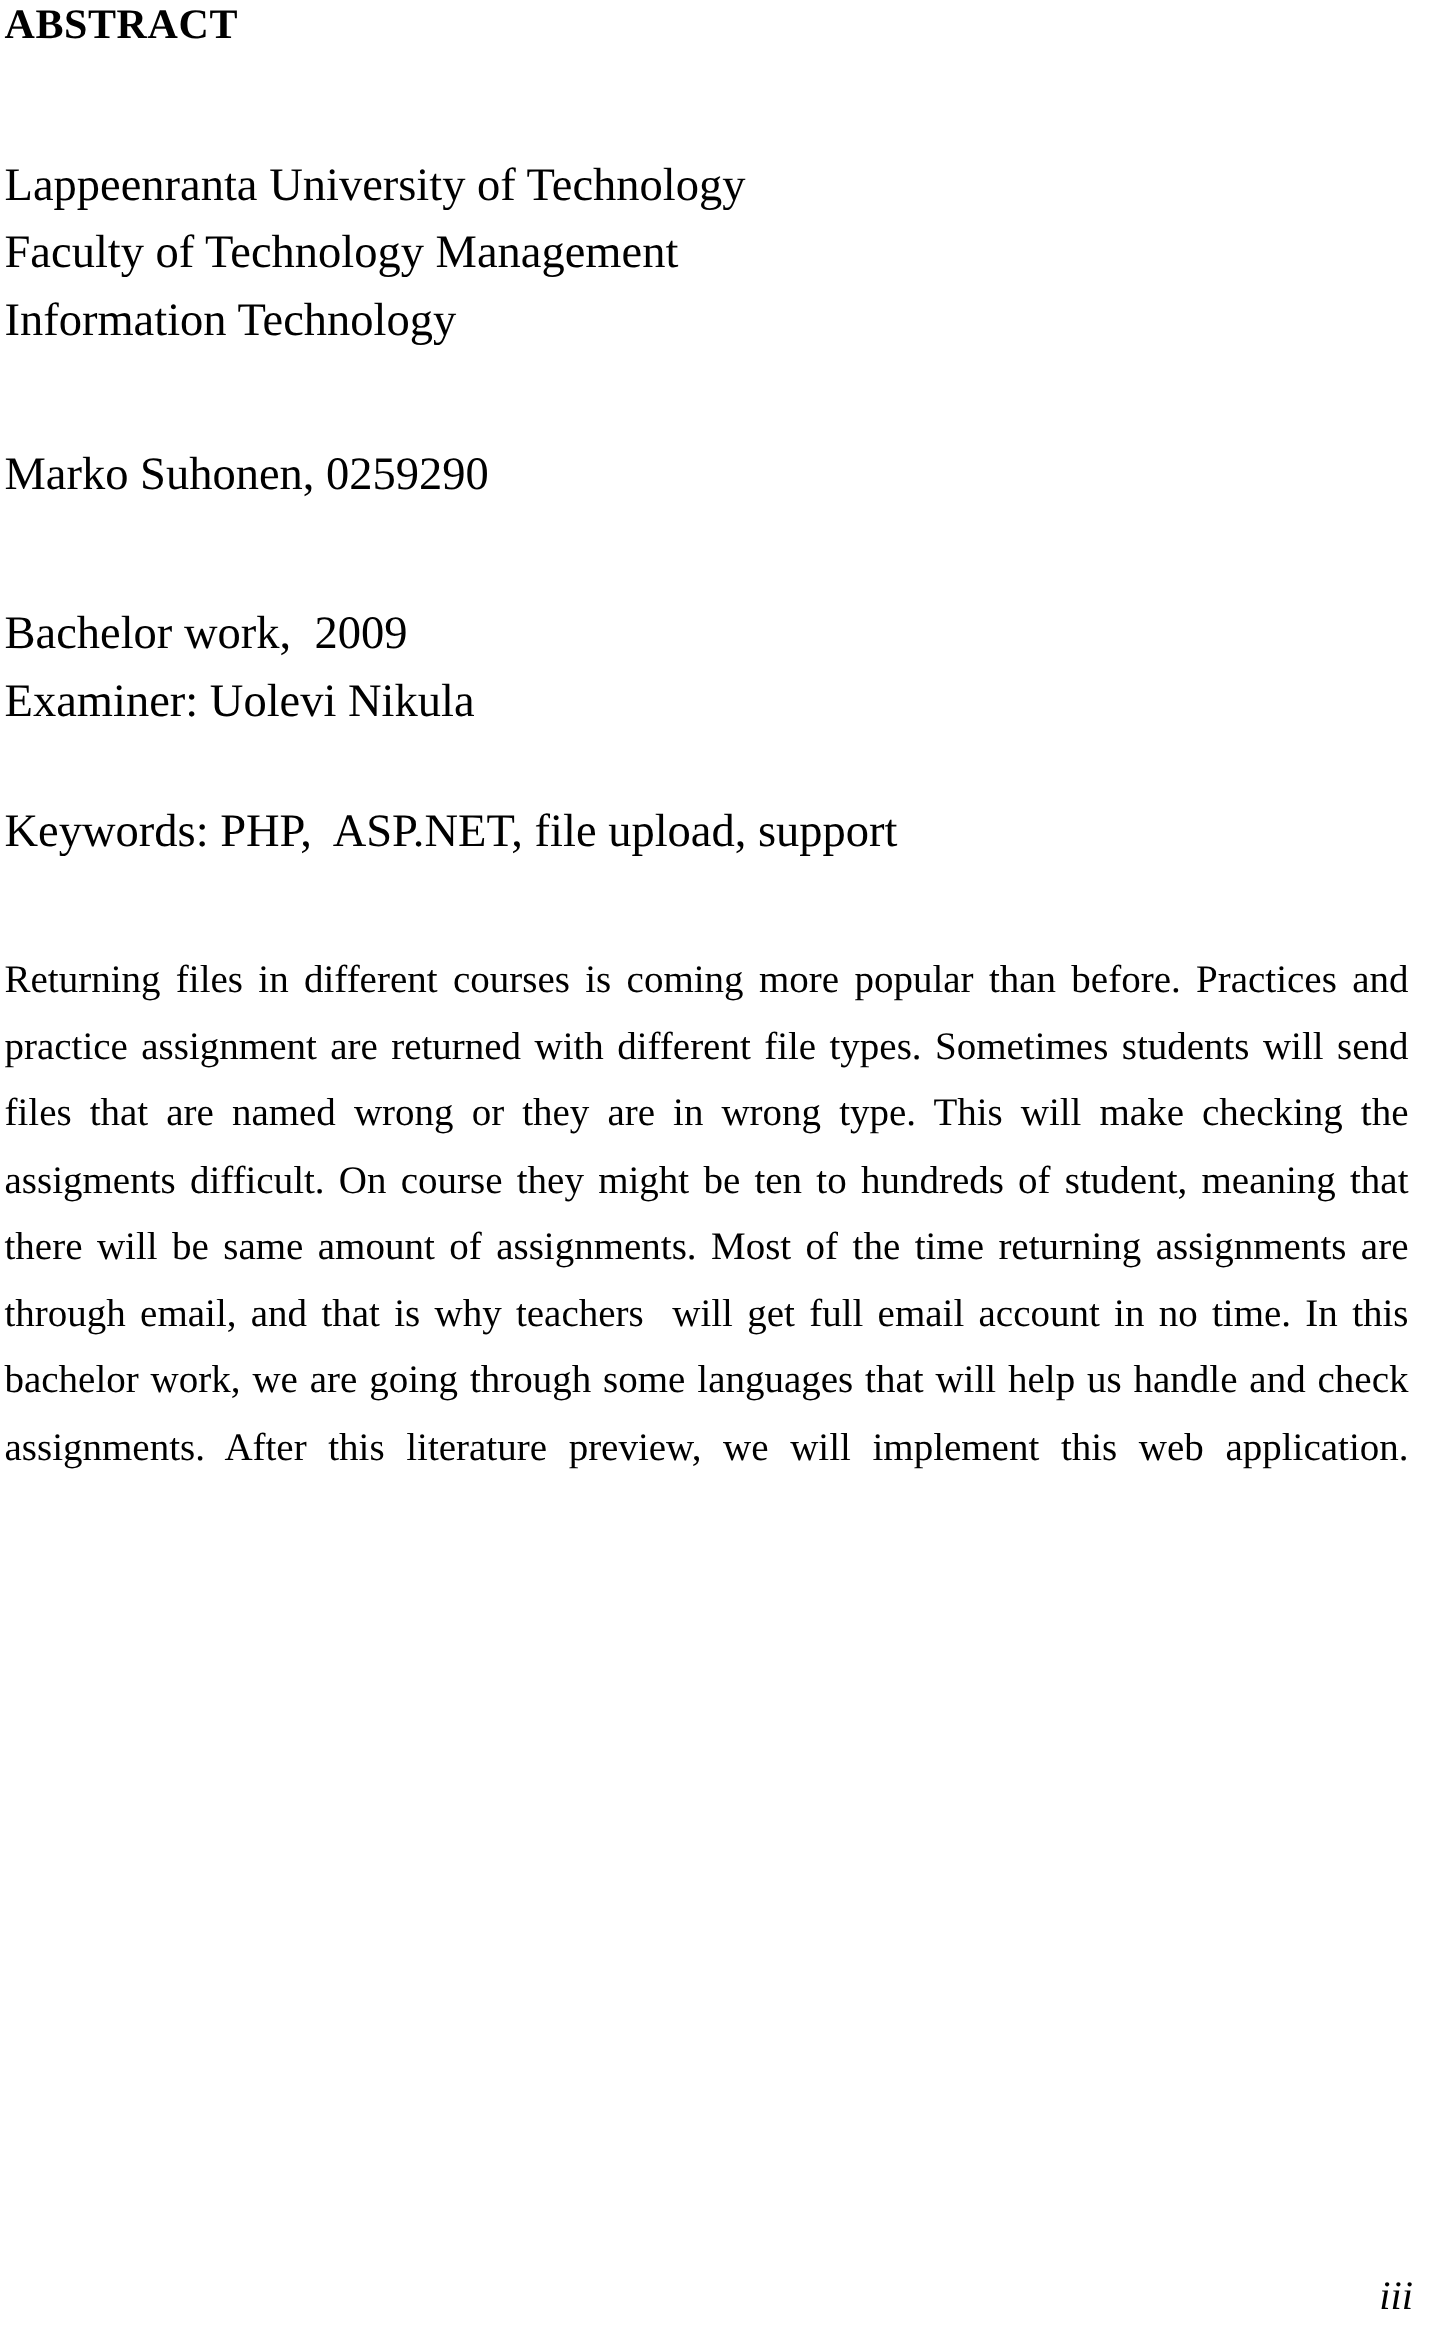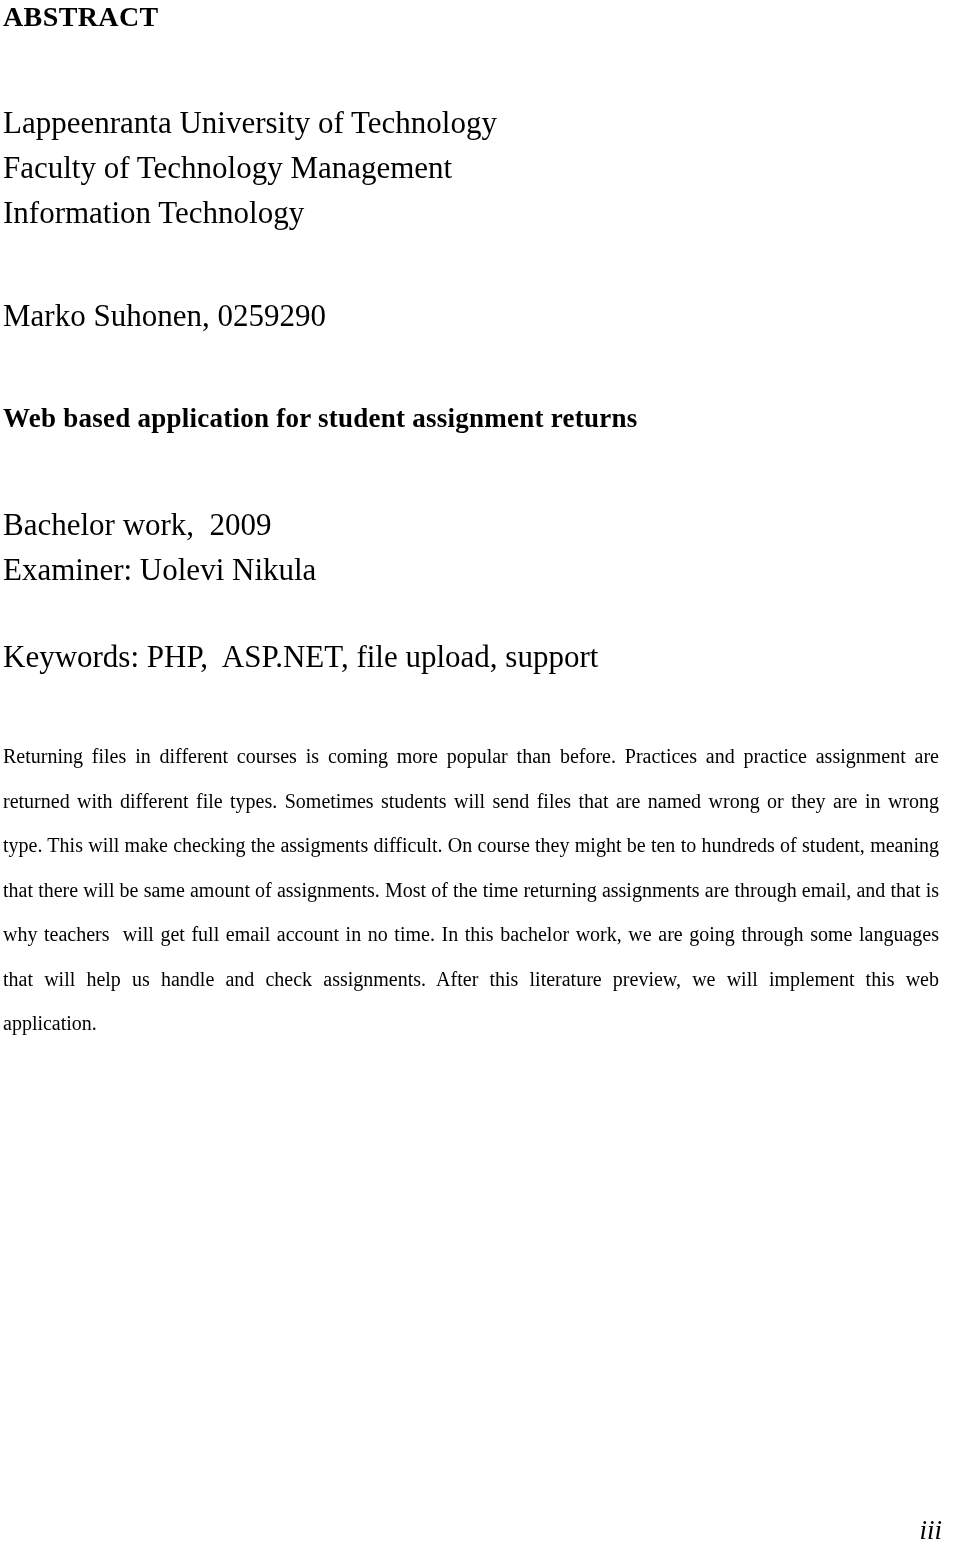--- a/index.html
+++ b/index.html
@@ -60,21 +60,21 @@
   
   .block-org     { margin-top: 66px; }
   .block-author  { margin-top: 58px; }
   .block-title   { margin-top: 58px; }
   .block-pub     { margin-top: 61px; }
   .block-keyword { margin-top: 42px; }
   .block-body    { margin-top: 55px; }
 
   
   .abstract-body {
-    font-size: 20px;
+    font-size: 26px;
     line-height: 44.5px;
     text-align: justify;
     text-justify: inter-word;
     margin: 0;
     width: 936px;
     white-space: pre-wrap;
     hyphens: none;
   }
   .abstract-body::after {
     content: "";
@@ -105,23 +105,20 @@
     <div class="block-org">
       <p class="meta-line">Lappeenranta University of Technology</p>
       <p class="meta-line">Faculty of Technology Management</p>
       <p class="meta-line">Information Technology</p>
     </div>
 
     <div class="block-author">
       <p class="meta-line">Marko Suhonen, 0259290</p>
     </div>
 
-    <div class="block-title">
-      <p class="work-title">Web based application for student assignment returns</p>
-    </div>
 
     <div class="block-pub">
       <p class="meta-line">Bachelor work,  2009</p>
       <p class="meta-line">Examiner: Uolevi Nikula</p>
     </div>
 
     <div class="block-keyword">
       <p class="meta-line">Keywords: PHP,  ASP.NET, file upload, support</p>
     </div>
 

